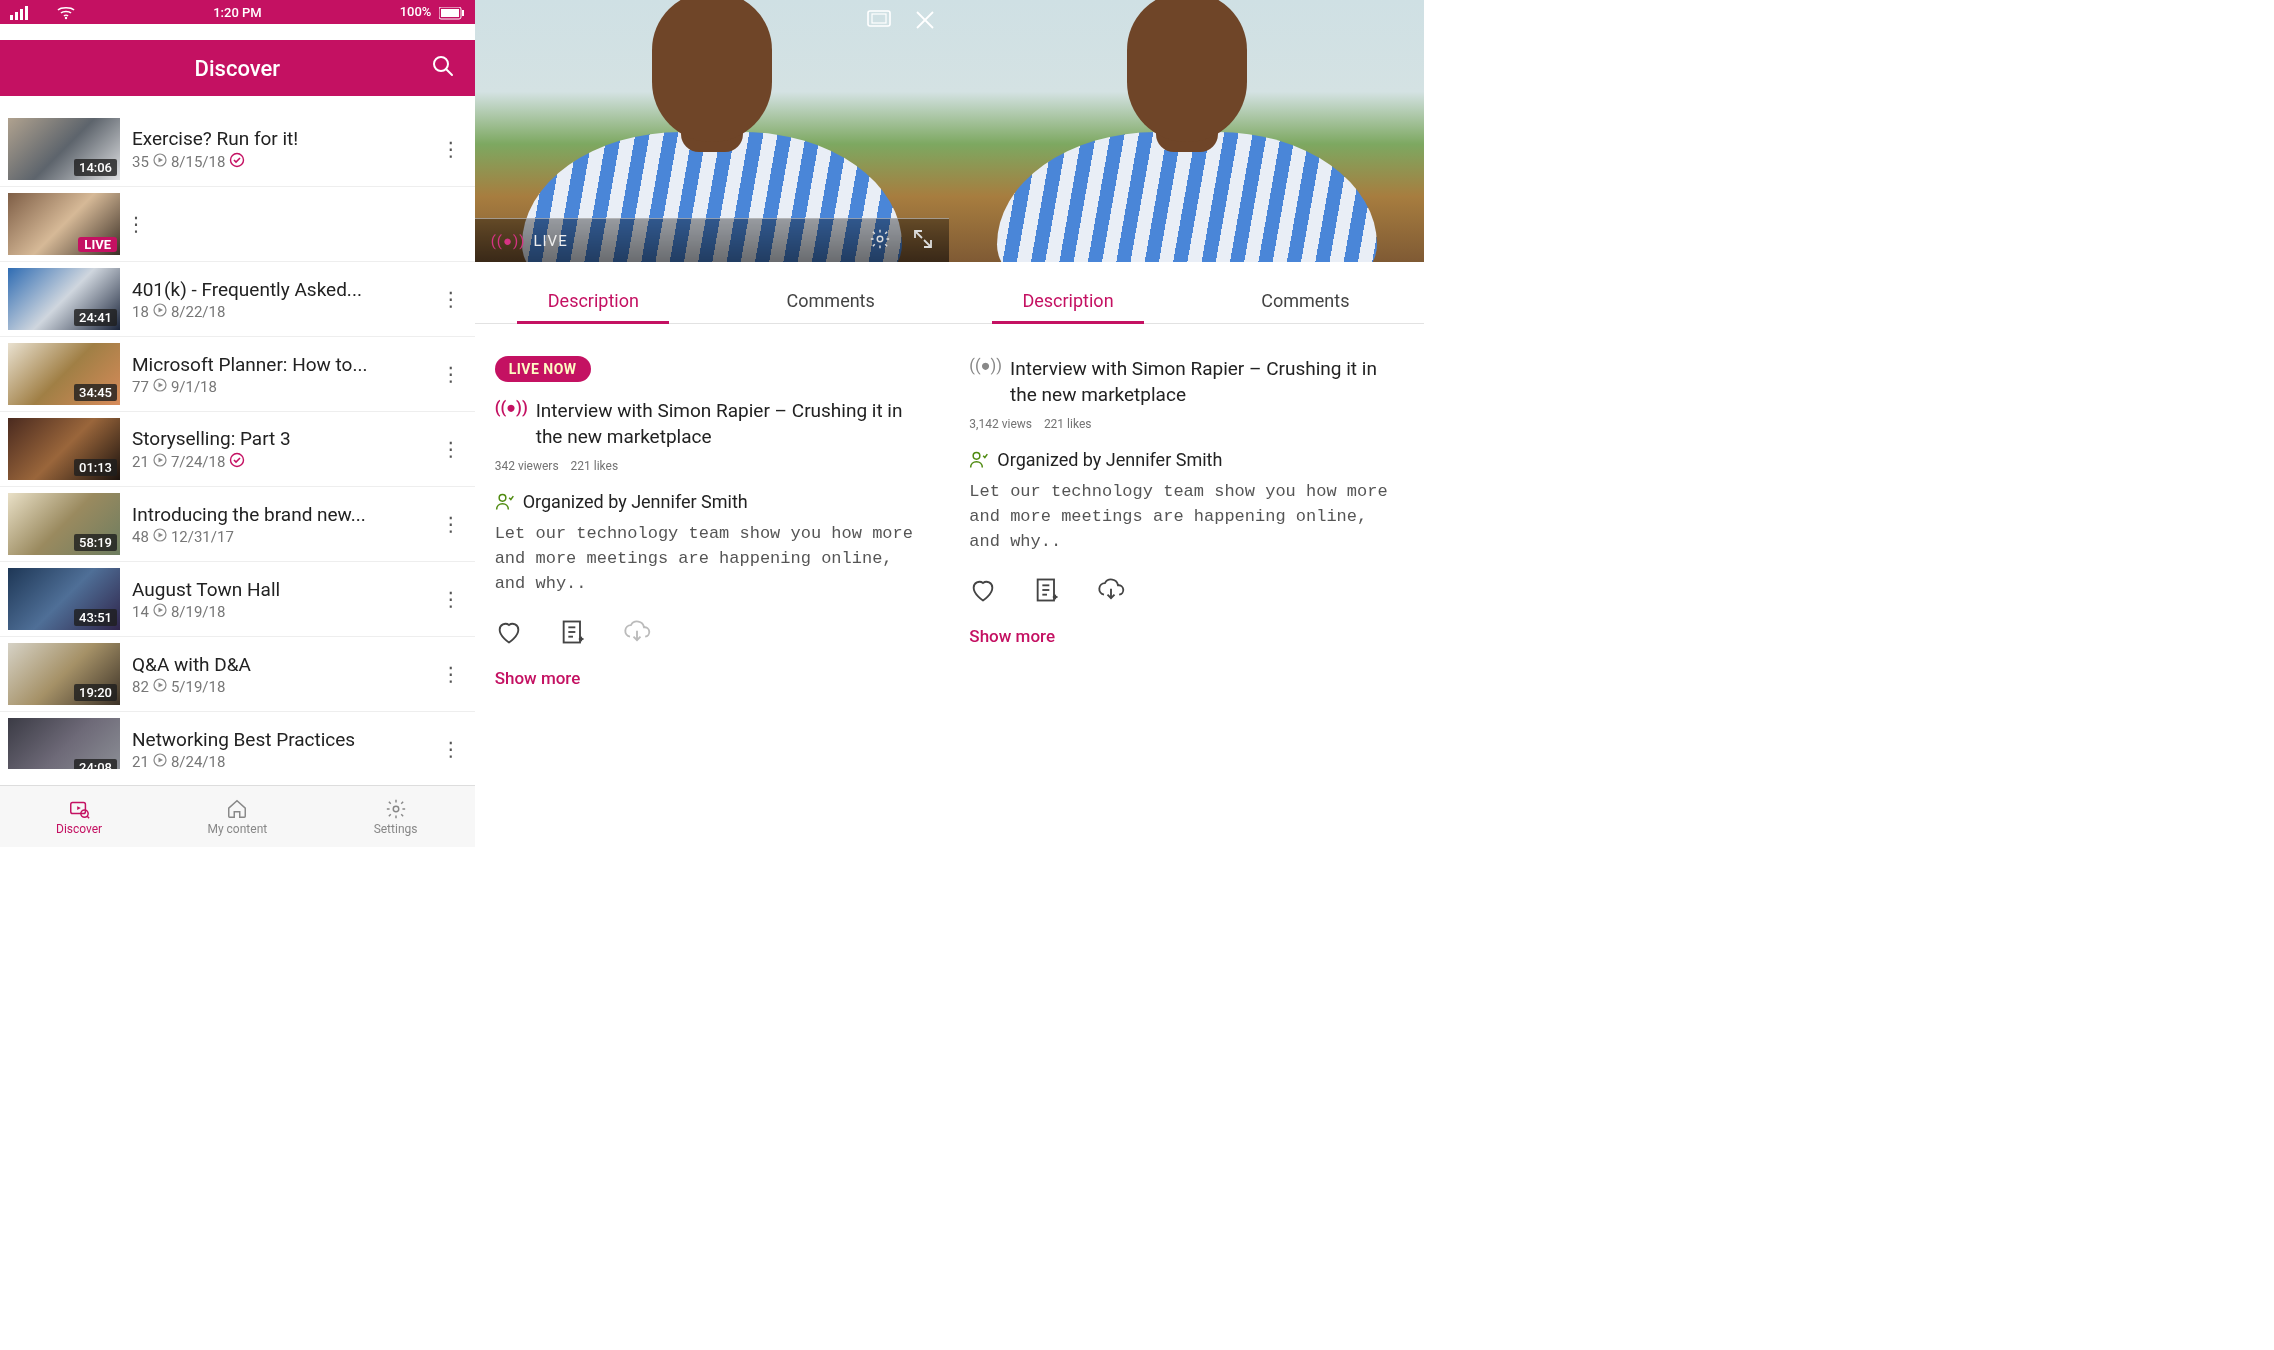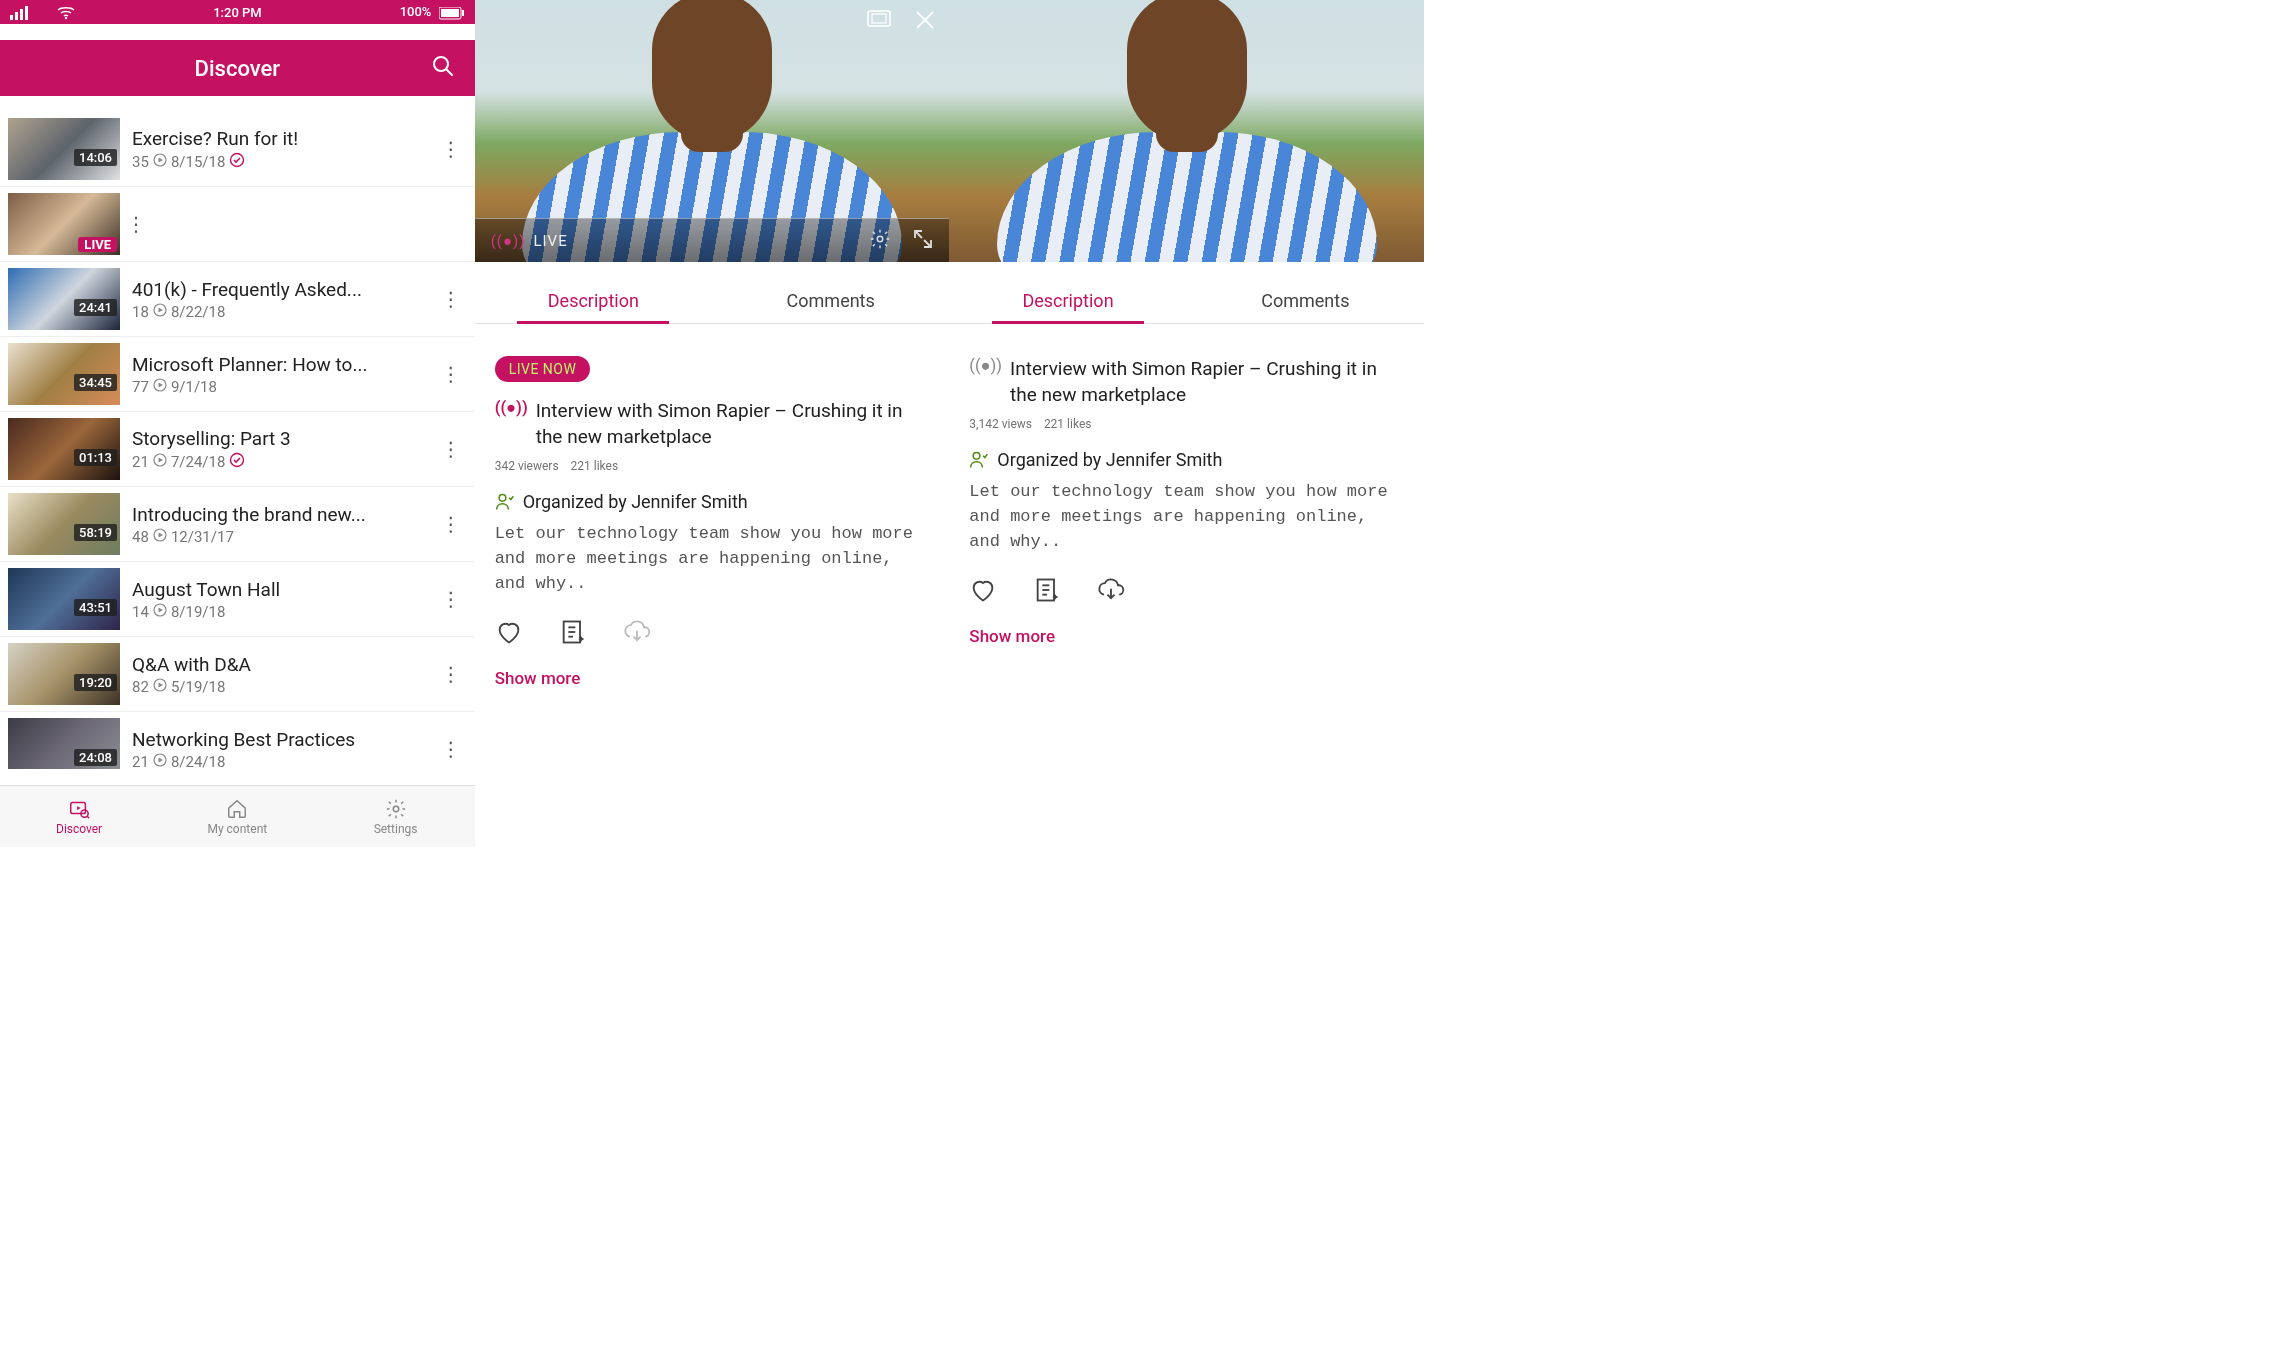--- a/index.html
+++ b/index.html
@@ -24,21 +24,21 @@
   .status-left svg, .status-right svg { vertical-align:middle;}
   .header {
     background:#c41162; color:#fff; height:56px; display:flex; align-items:center; justify-content:center; position:relative;
   }
   .header-title { font-size:22px; font-weight:500;}
   .header-search { position:absolute; right:20px; top:50%; transform:translateY(-50%);}
   .list { flex:1; overflow:hidden; background:#fff;}
   .row { display:flex; align-items:center; padding:6px 8px 6px 8px; border-bottom:1px solid #eee;}
   .thumb { width:112px; height:62px; position:relative; background:#888 center/cover; flex-shrink:0;}
   .thumb .duration {
-    position:absolute; bottom:14px; right:3px; background:rgba(30,30,30,.8); color:#fff; font-size:13px; padding:1px 5px; border-radius:2px; font-weight:500;
+    position:absolute; bottom:4px; right:3px; background:rgba(30,30,30,.8); color:#fff; font-size:13px; padding:1px 5px; border-radius:2px; font-weight:500;
   }
   .thumb .livebadge {
     position:absolute; bottom:3px; right:3px; background:#c41162; color:#fff; font-size:13px; padding:0px 6px; border-radius:3px; font-weight:700;
   }
   .rowtext { flex:1; padding-left:12px; min-width:0;}
   .rowtitle { font-size:19px; color:#222; white-space:nowrap; overflow:hidden; text-overflow:ellipsis;}
   .rowmeta { font-size:15px; color:#777; display:flex; align-items:center; gap:4px; margin-top:2px;}
   .row.live .rowtitle { color:#c41162; font-weight:500;}
   .row.live .rowmeta { color:#c41162;}
   .more-btn { width:32px; display:flex; align-items:center; justify-content:center; color:#555; font-size:20px;}
@@ -96,21 +96,21 @@
   .video-right-controls { display:flex; align-items:center; gap:22px;}
 
   
   .tabs { display:flex; border-bottom:1px solid #e2e2e2;}
   .tab { flex:1; text-align:center; padding:12px 0; font-size:18px; color:#444;}
   .tab.active { color:#c41162; position:relative;}
   .tab.active::after { content:""; position:absolute; left:18%; right:18%; bottom:-1px; height:3px; background:#c41162;}
 
   .details { padding:16px 20px; font-size:16.5px; color:#333;}
   .live-now-pill {
-    display:inline-block; background:#c41162; color:#bef264; font-weight:400; font-size:14px; padding:5px 14px; border-radius:999px; letter-spacing:.5px; margin-bottom:16px;
+    display:inline-block; background:#c41162; color:#fef9c3; font-weight:700; font-size:14px; padding:5px 14px; border-radius:999px; letter-spacing:.5px; margin-bottom:16px;
   }
   .vtitle-row { display:flex; align-items:flex-start; gap:8px; margin-bottom:10px;}
   .vtitle { font-size:19px; color:#222; line-height:1.35;}
   .view-likes { color:#737373; font-size:12px; margin-bottom:18px;}
   .org-row { display:flex; align-items:center; gap:8px; font-size:18px; color:#222; margin-bottom:10px;}
   .org-row svg { color:#4f8a10;}
   .desc-text { color:#555; font-size:17px; line-height:1.45; margin-bottom:22px;font-family:Liberation Mono, monospace;}
   .action-row { display:flex; align-items:center; gap:36px; margin-bottom:18px;}
   .action-row svg { width:28px; height:28px; stroke:#444; fill:none; stroke-width:1.6;}
   .action-row .disabled svg { stroke:#bbb;}

